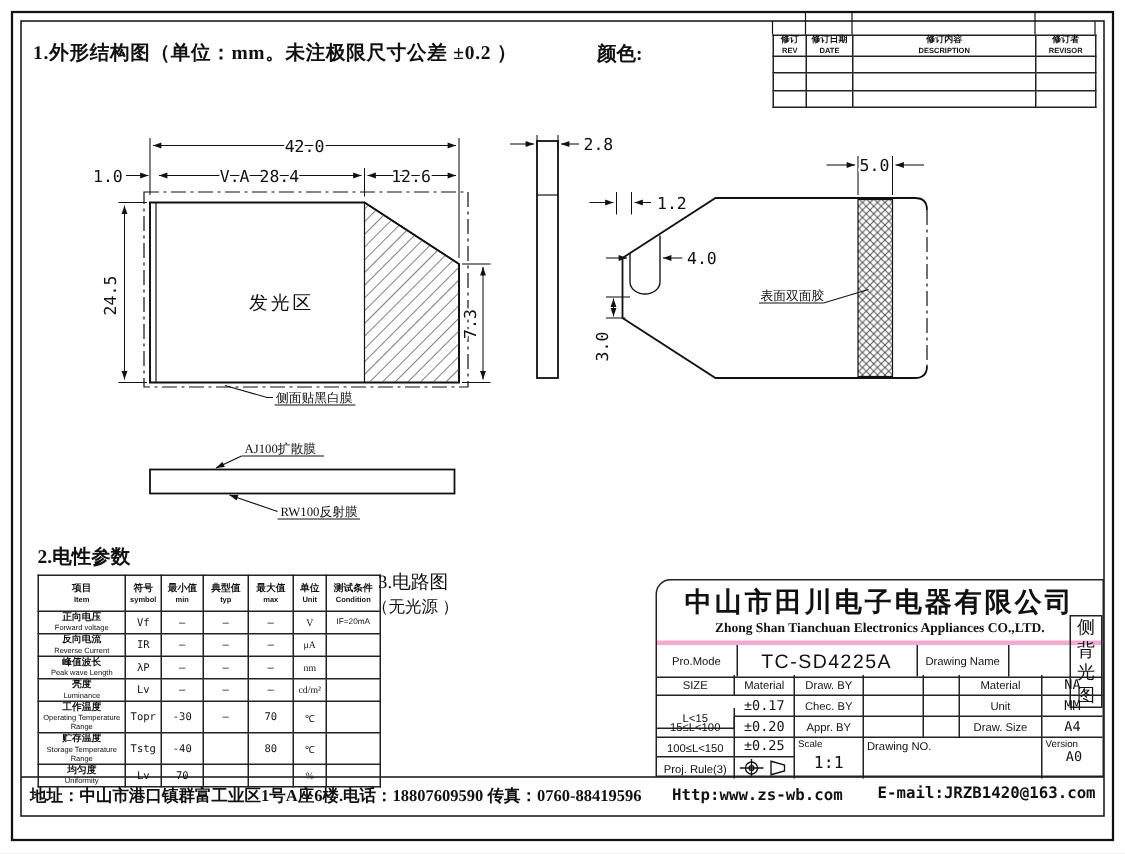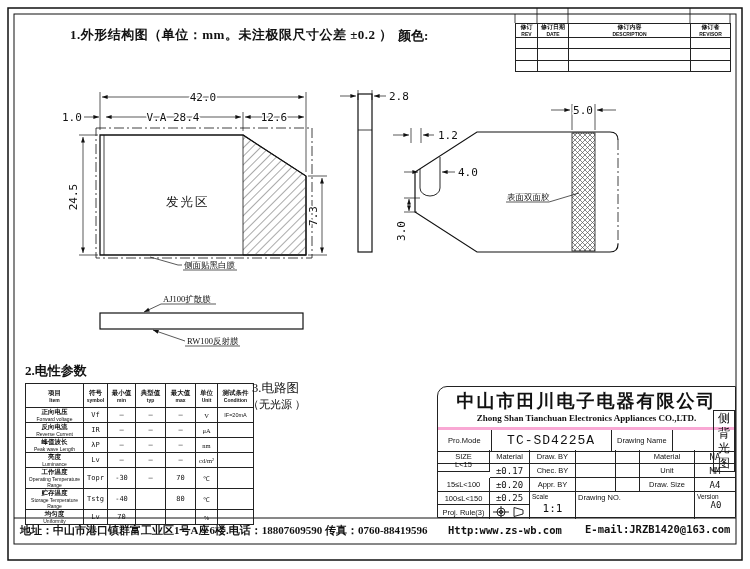--- a/index.html
+++ b/index.html
@@ -1,20 +1,20 @@
 <!DOCTYPE html>
 <html><head>
 <meta charset="utf-8">
 <style>
   html,body{margin:0;padding:0;background:#e8e8e8;}
   #sheet{position:relative;width:750px;height:569px;background:#fff;overflow:hidden;
          font-family:"Liberation Serif",serif;color:#111;}
   .abs{position:absolute;}
   
-  .h1{font-size:13px;font-weight:bold;letter-spacing:.5px;margin-left:48px;}
+  .h1{font-size:13px;font-weight:bold;letter-spacing:.5px;}
   .h2{font-size:13px;font-weight:bold;}
   
   table.rev{border-collapse:collapse;table-layout:fixed;width:215px;height:49px;}
   table.rev th,table.rev td{border:1px solid #222;padding:0;text-align:center;vertical-align:middle;}
   table.rev{border:1px solid #222;}
   .rcn{font-size:6px;font-weight:bold;line-height:7px;}
   .ren{font-size:5px;line-height:6px;font-family:"Liberation Sans",sans-serif;}
   table.rev tbody tr{height:9px;}
   
   table.par{border-collapse:collapse;table-layout:fixed;width:228px;height:134px;border:1.5px solid #222;}
@@ -27,21 +27,21 @@
   .pc{font-size:5.5px;font-family:"Liberation Sans",sans-serif;}
   
   .tb{border:1.5px solid #222;border-top-left-radius:10px;background:#fff;}
   .tb-company{height:40px;border-bottom:3px solid #f9a8d4;text-align:center;}
   .tb-cn{font-size:18px;font-weight:bold;letter-spacing:2px;line-height:24px;padding-top:2px;}
   .tb-en{font-size:9px;font-weight:bold;line-height:11px;}
   .tb-mode{height:21px;border-bottom:1px solid #222;display:flex;align-items:stretch;}
   .tb-mode>div{display:flex;align-items:center;justify-content:center;border-right:1px solid #222;}
   .tb-mode>div:last-child{border-right:none;}
   .lab{font-size:7.5px;font-family:"Liberation Sans",sans-serif;}
-  .modeval{font-size:13px;font-family:Liberation Mono, monospace;letter-spacing:1px;}
+  .modeval{font-size:13px;font-family:Liberation Sans, sans-serif;letter-spacing:1px;}
   .dname{font-size:12px;border:1px solid #222;padding:0 4px;line-height:15px;}
   .tbgrid{position:absolute;left:0;top:63px;width:297px;height:69px;}
   .c{position:absolute;border-right:1px solid #222;border-bottom:1px solid #222;
      display:flex;align-items:center;justify-content:center;box-sizing:border-box;
      font-size:7.5px;font-family:"Liberation Sans",sans-serif;}
   .c.noR{border-right:none;} .c.noB{border-bottom:none;}
   .val{font-size:9px;font-family:"DejaVu Sans Mono",monospace;}
   .cellcorner{align-items:flex-start;justify-content:flex-start;padding:1px 0 0 2px;}
   
   .foot{font-size:11px;white-space:nowrap;font-weight:bold;}
@@ -385,21 +385,21 @@
       <div style="width:54px;" class="lab">Pro.Mode</div>
       <div style="width:122px;" class="modeval">TC-SD4225A</div>
       <div style="width:62px;" class="lab">Drawing Name</div>
       <div style="flex:1;padding-left:40px;">
           <span class="dname">侧背光图</span>
         </div>
     </div>
     <div class="tbgrid">
 
       <div class="c" style="left:0;top:0;width:52px;height:14px;">SIZE</div>
-      <div class="c" style="left:0;top:8px;width:52px;height:14px;">L&lt;15</div>
+      <div class="c" style="left:0;top:22px;width:52px;height:14px;">L&lt;15</div>
       <div class="c" style="left:0;top:28px;width:52px;height:14px;">15≤L&lt;100</div>
       <div class="c" style="left:0;top:42px;width:52px;height:13px;">100≤L&lt;150</div>
       <div class="c noB" style="left:0;top:55px;width:52px;height:14px;">Proj. Rule(3)</div>
 
       <div class="c" style="left:52px;top:0;width:40px;height:14px;">Material</div>
       <div class="c val" style="left:52px;top:14px;width:40px;height:14px;">±0.17</div>
       <div class="c val" style="left:52px;top:28px;width:40px;height:14px;">±0.20</div>
       <div class="c val" style="left:52px;top:42px;width:40px;height:13px;">±0.25</div>
       <div class="c noB" style="left:52px;top:55px;width:40px;height:14px;">
         <svg width="34" height="12" viewBox="0 0 34 12">

